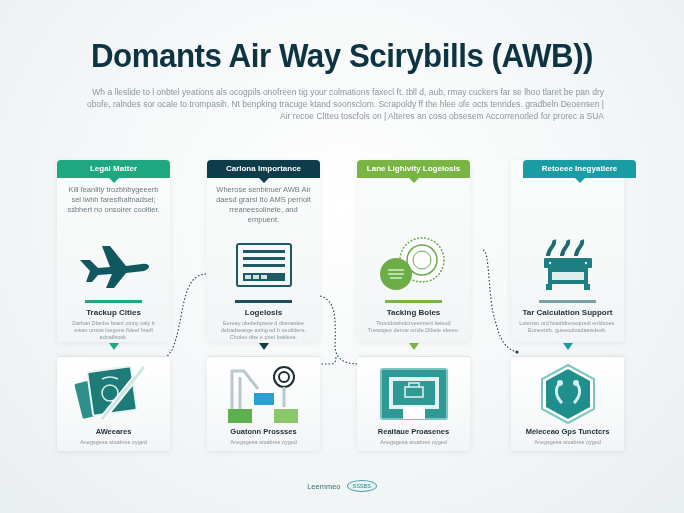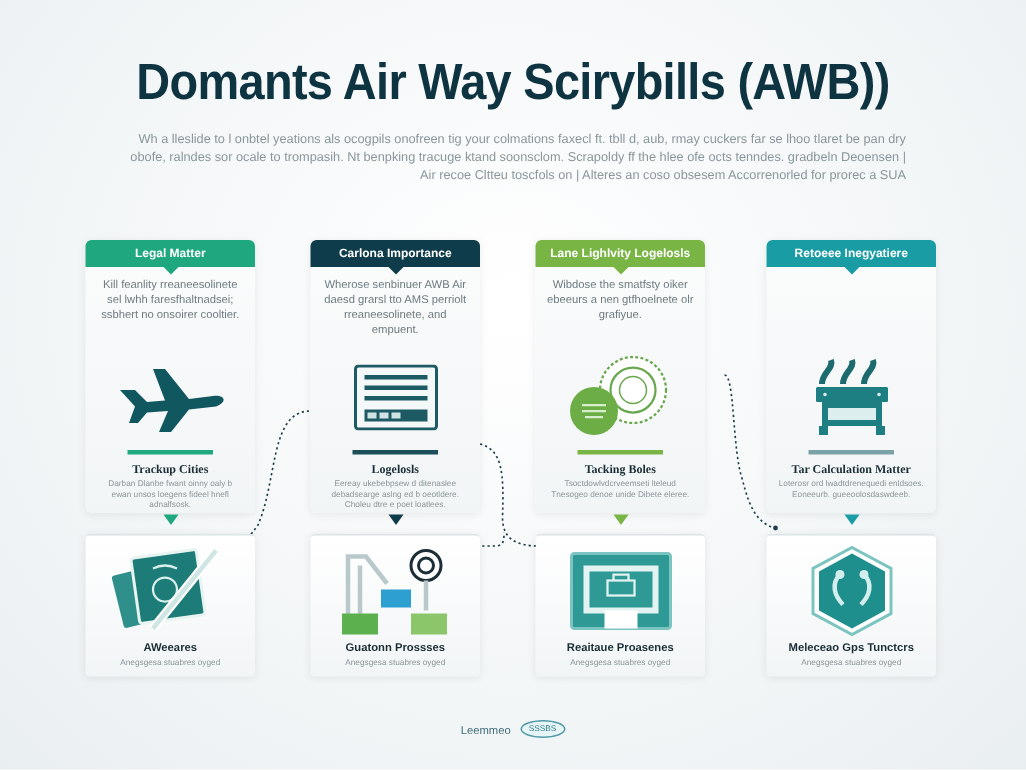--- a/index.html
+++ b/index.html
@@ -50,21 +50,21 @@
   }
   .icon-area {
     position: absolute; left: 16px; top: 75px; width: 81px; height: 60px;
     display: flex; align-items: center; justify-content: center;
   }
   .rule {
     position: absolute; left: 28px; top: 140px; width: 57px; height: 3px;
   }
   .label {
     position: absolute; left: 0; top: 148px; width: 113px; text-align: center;
-    font-size: 8px; font-weight: bold; color: #1b2e36; font-family: Liberation Serif, serif;
+    font-size: 8px; font-weight: bold; color: #1b2e36;
   }
   .small {
     position: absolute; left: 8px; top: 160px; width: 97px; text-align: center;
     font-size: 5.5px; line-height: 7px; color: #8a969b;
   }
   .arrow {
     position: absolute; left: 50%; top: 183px; margin-left: -5px;
     border-left: 5px solid transparent; border-right: 5px solid transparent;
     border-top: 7px solid var(--c);
   }
@@ -103,21 +103,21 @@
     <path d="M320 296 C335 300 336 315 335 345 C335 360 345 364 360 364"></path>
     <path d="M290 364 L330 364 C336 364 336 360 336 355"></path>
     <path d="M483 250 C490 250 488 300 495 320 C500 340 505 348 516 352"></path>
   </g>
   <circle cx="517" cy="352" r="1.6" fill="#1e3f4a"></circle>
 </svg>
 
 <div class="col" style="left:57px; --c:#1fa77f;">
   <div class="card-top">
     <div class="header" style="background:#1fa77f;">Legal Matter</div>
-    <div class="desc">Kill feanlity rreaneesolinete sel lwhh faresfhaltnadsei; ssbhert no onsoirer cooltier.</div>
+    <div class="desc">Kill feanlity trozbhbygeeerb sel lwhh faresfhaltnadsei; ssbhert no onsoirer cooltier.</div>
     <div class="icon-area">
       <svg width="76" height="50" viewBox="0 0 76 50">
         <path d="M4 20 L14 20 L22 28 L34 27 L26 6 L34 6 L50 26 L66 24 C74 23 76 28 68 31 L50 33 L38 48 L30 48 L36 34 L22 35 L16 42 L10 42 L14 31 Z" fill="#11575f"></path>
       </svg>
     </div>
     <div class="rule" style="background:#1fa77f;"></div>
     <div class="label">Trackup Cities</div>
     <div class="small">Darban Dlanbe fwant oinny oaly b ewan unsos loegens fideel hnefl adnalfsosk.</div>
     <div class="arrow"></div>
   </div>
@@ -172,21 +172,20 @@
       </svg>
     </div>
     <div class="b-label">Guatonn Prossses</div>
     <div class="b-small">Anegsgesa stuabres oyged</div>
   </div>
 </div>
 
 <div class="col" style="left:357px; --c:#79b545;">
   <div class="card-top">
     <div class="header" style="background:#79b545;">Lane Lighlvity Logelosls</div>
-    <div class="desc">Wibdose the smatfsty oiker ebeeurs a nen gtfhoelnete olr grafiyue.</div>
     <div class="icon-area">
       <svg width="72" height="58" viewBox="0 0 72 58">
         <circle cx="44" cy="24" r="22" fill="#fff" stroke="#6aa84f" stroke-width="1.5" stroke-dasharray="2 1.5"></circle>
         <circle cx="44" cy="24" r="15" fill="none" stroke="#6aa84f" stroke-width="1.5"></circle>
         <circle cx="44" cy="24" r="9" fill="none" stroke="#6aa84f" stroke-width="1"></circle>
         <circle cx="18" cy="38" r="16" fill="#6cae45"></circle>
         <path d="M10 34 L26 34 M10 38 L26 38 M12 42 L24 42" stroke="#d6eecb" stroke-width="1.5"></path>
       </svg>
     </div>
     <div class="rule" style="background:#79b545;"></div>
@@ -205,35 +204,35 @@
         <path d="M30 20 L30 16 L40 16 L40 20" stroke="#e2f3f2" stroke-width="1.5" fill="none"></path>
       </svg>
     </div>
     <div class="b-label">Reaitaue Proasenes</div>
     <div class="b-small">Anegsgesa stuabres oyged</div>
   </div>
 </div>
 
 <div class="col" style="left:511px; --c:#1a9ca5;">
   <div class="card-top">
-    <div class="header" style="background:#1a9ca5;">Retoeee Inegyatiere</div>
+    <div class="header" style="background:#1a9ca5;margin-left:12px;">Retoeee Inegyatiere</div>
     <div class="icon-area">
       <svg width="56" height="54" viewBox="0 0 56 54">
         <path d="M8 18 C8 10 16 8 14 2 M22 18 C22 10 30 8 28 2 M36 18 C36 10 44 8 42 2" stroke="#1d6b6f" stroke-width="4" fill="none"></path>
         <rect x="4" y="20" width="48" height="10" rx="1" fill="#1d7f82"></rect>
         <rect x="8" y="30" width="40" height="16" fill="#1d7f82"></rect>
         <rect x="12" y="34" width="32" height="8" fill="#dceeed"></rect>
         <rect x="6" y="46" width="6" height="6" fill="#1d7f82"></rect>
         <rect x="44" y="46" width="6" height="6" fill="#1d7f82"></rect>
         <circle cx="10" cy="25" r="1.2" fill="#dceeed"></circle>
         <circle cx="46" cy="25" r="1.2" fill="#dceeed"></circle>
       </svg>
     </div>
     <div class="rule" style="background:#7aa1a6;"></div>
-    <div class="label">Tar Calculation Matter</div>
+    <div class="label">Tar Calculation Support</div>
     <div class="small">Loterosr ord lwadtdrenequedi enldsoes. Eoneeurb. gueeoolosdaswdeeb.</div>
     <div class="arrow"></div>
   </div>
   <div class="card-bottom">
     <div class="b-icon">
       <svg width="60" height="62" viewBox="0 0 60 62">
         <polygon points="30,2 56,16 56,46 30,60 4,46 4,16" fill="#fff" stroke="#7cc4c0" stroke-width="2"></polygon>
         <polygon points="30,6 52,18 52,44 30,56 8,44 8,18" fill="#1f8f8e"></polygon>
         <path d="M22 20 C16 26 18 34 24 40 M38 20 C44 26 42 34 36 40" stroke="#d2efee" stroke-width="3" fill="none"></path>
         <circle cx="22" cy="20" r="3" fill="#d2efee"></circle>

